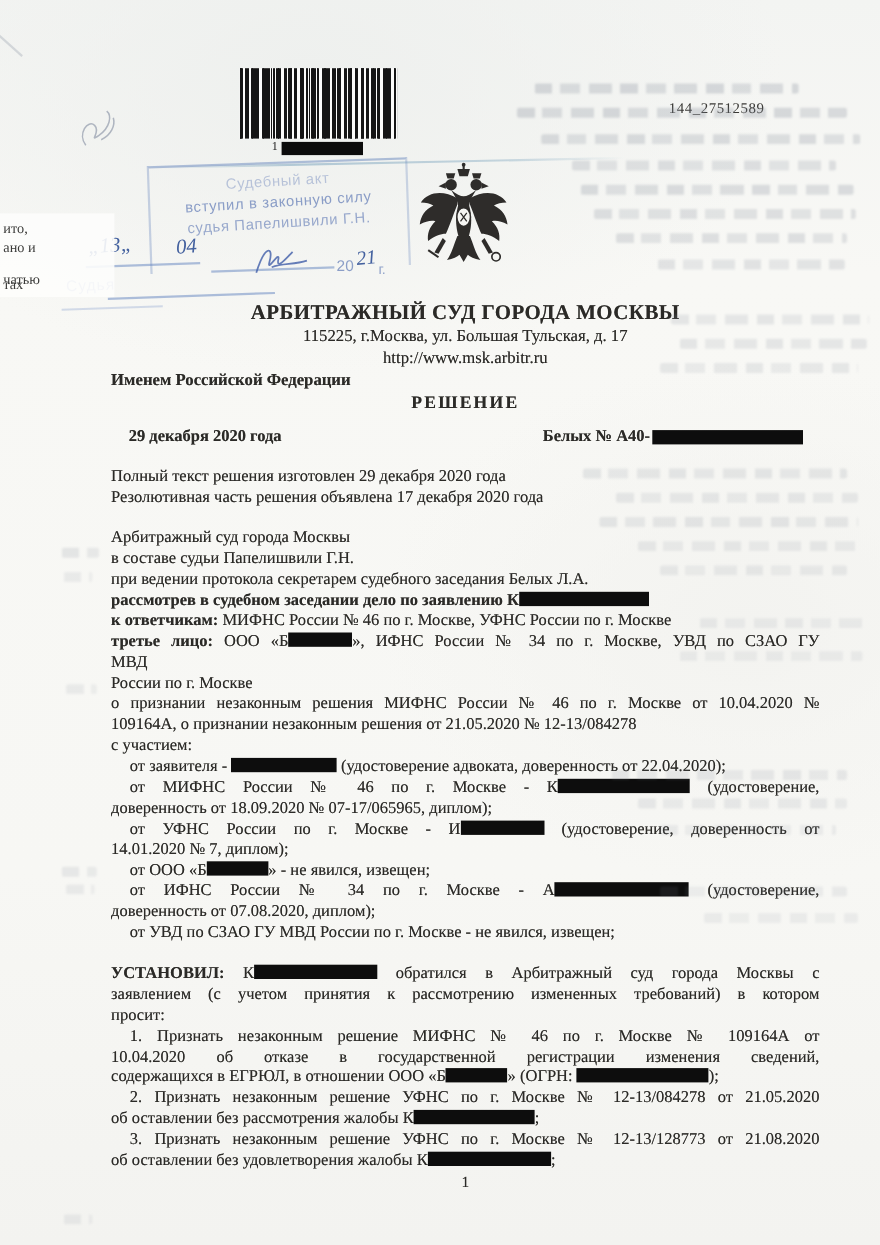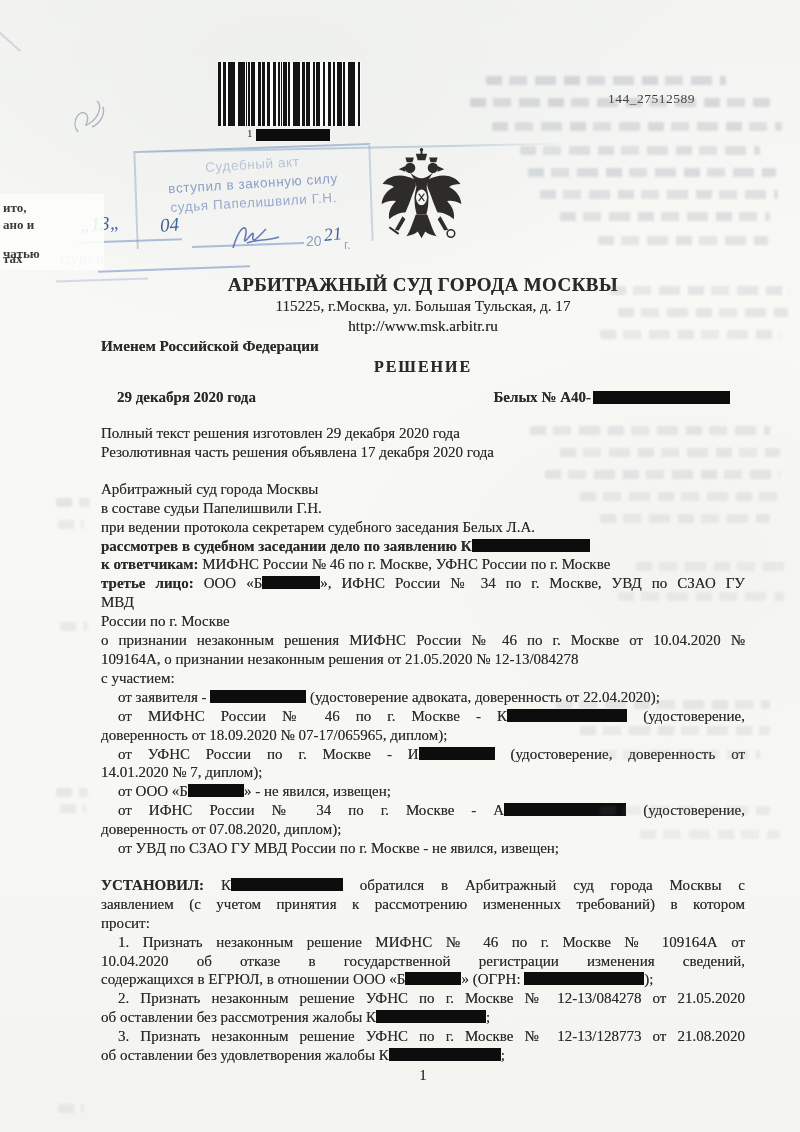--- a/index.html
+++ b/index.html
@@ -41,21 +41,21 @@
   .stamp-g{left:344px;top:237px;font-size:13px;color:#7289bd;font-family:"Liberation Sans",sans-serif;opacity:.75;}
   .stamp-judge{left:60px;top:251px;font-size:14px;color:#7289bd;font-family:"Liberation Sans",sans-serif;opacity:.55;transform:rotate(-2deg);letter-spacing:1px;}
   .stamp-rule{height:1.5px;background:rgba(110,140,195,.55);transform:rotate(-2deg);}
   .ruleA{left:78px;top:240px;width:104px;}
   .ruleB{left:192px;top:244px;width:112px;}
   .ruleC{left:98px;top:268px;width:152px;}
   .ruleD{left:56px;top:279px;width:92px;opacity:.5;}
   .sig{left:225px;top:216px;}
   
   .edge-patch{left:0;top:194px;width:104px;height:76px;background:rgba(253,253,252,.9);}
-  .edge-frag{position:absolute;left:3px;font-size:13px;color:#3a3a38;line-height:16px;font-weight:bold;}
+  .edge-frag{position:absolute;left:3px;font-size:13px;color:#3a3a38;line-height:16px;}
   
   .doodle{left:68px;top:92px;}
   .corner-line{left:-6px;top:40px;width:30px;height:2px;background:#b3b9c2;opacity:.5;transform:rotate(42deg);}
   
   .emblem{left:374px;top:147px;}
   
   .col{left:101px;top:274px;width:644px;font-size:15px;line-height:18.9px;
     text-shadow:0 0 .3px rgba(43,42,39,.6);}
   .court-name{text-align:center;font-weight:bold;font-size:19px;line-height:22px;letter-spacing:.4px;}
   .court-address{text-align:center;font-size:15.2px;line-height:20px;}

